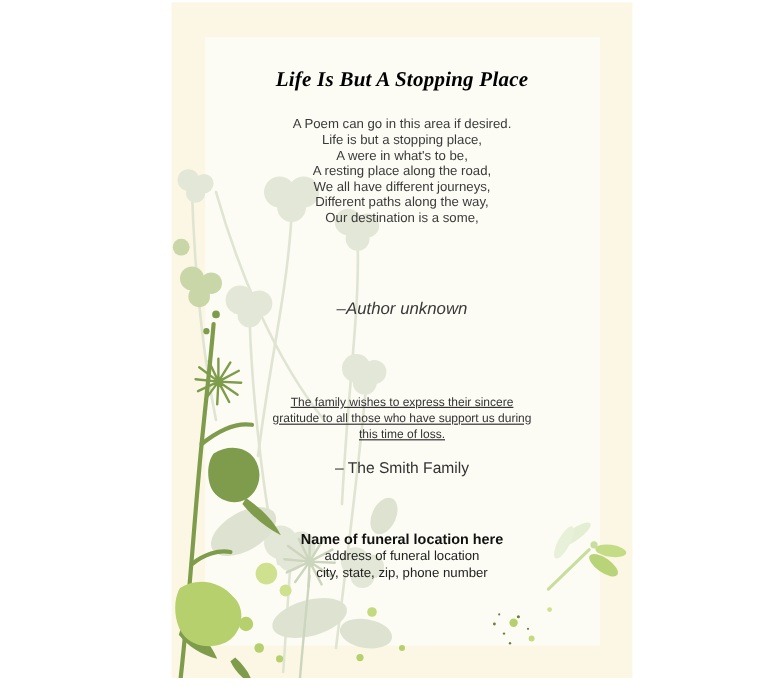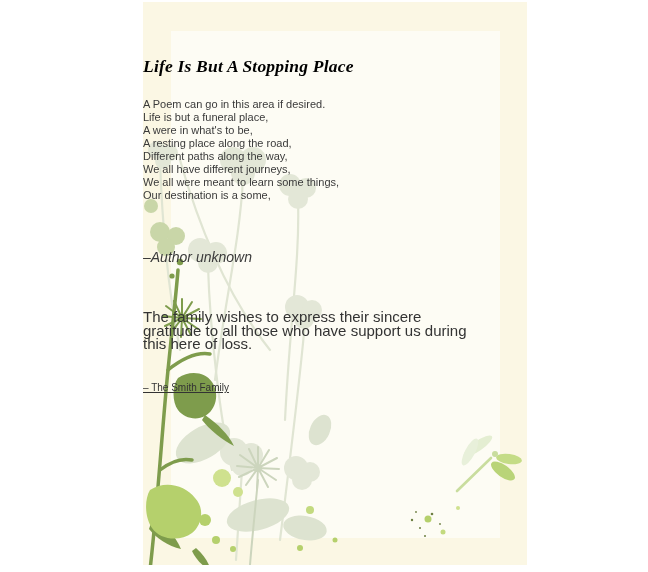--- a/index.html
+++ b/index.html
@@ -15,45 +15,45 @@
   .card-inner{
     position:absolute;left:28px;top:29px;width:329px;height:507px;
     background:#fdfcf4;
   }
   svg.decor{
     position:absolute;left:0;top:0;width:648px;height:572px;
     pointer-events:none;
   }
   .content{
     position:absolute;left:143px;top:2px;width:384px;height:563px;
-    text-align:left;color:#2e2e2e;
+    text-align:center;color:#2e2e2e;
   }
   .serif-title{
     position:absolute;width:100%;
     font-family:"Liberation Serif", serif;
     font-weight:bold;font-style:italic;
     font-size:17.5px;color:#000;letter-spacing:.2px;
   }
   .main-title{top:54px;}
   .ack-title{top:297px;}
   .poem{
     position:absolute;top:96px;width:100%;
     font-size:11px;line-height:13px;color:#3a3a3a;
   }
   .attribution{
     position:absolute;top:247px;width:100%;
     font-size:14px;font-style:italic;color:#3a3a3a;
   }
   .ack-body{
-    position:absolute;top:308px;width:100%;
-    font-size:15px;line-height:13.5px;color:#333;
+    position:absolute;top:327px;width:100%;
+    font-size:10px;line-height:13.5px;color:#333;text-decoration:underline;
   }
   .ack-sig{
     position:absolute;top:380px;width:100%;
-    font-size:10px;color:#333;text-decoration:underline;
+    font-size:13px;color:#333;
   }
   .loc{
     position:absolute;top:440px;width:100%;
     font-size:11px;line-height:14px;color:#222;
   }
   .loc-name{
     font-weight:bold;font-size:12px;color:#111;line-height:15px;
   }
 </style>
 </head>
@@ -176,34 +176,38 @@
     </g>
   </g>
 </svg>
 
 <div class="content">
 
   <div class="serif-title main-title">Life Is But A Stopping Place</div>
 
   <div class="poem">
     <div>A Poem can go in this area if desired.</div>
-    <div>Life is but a funeral place,</div>
+    <div>Life is but a stopping place,</div>
     <div>A were in what's to be,</div>
     <div>A resting place along the road,</div>
+    <div>We all have different journeys,</div>
     <div>Different paths along the way,</div>
-    <div>We all have different journeys,</div>
-    <div>We all were meant to learn some things,</div>
     <div>Our destination is a some,</div>
   </div>
 
   <div class="attribution">–Author unknown</div>
 
 
   <div class="ack-body">
     <div>The family wishes to express their sincere</div>
     <div>gratitude to all those who have support us during</div>
-    <div>this here of loss.</div>
+    <div>this time of loss.</div>
   </div>
 
   <div class="ack-sig">– The Smith Family</div>
 
+  <div class="loc">
+    <div class="loc-name">Name of funeral location here</div>
+    <div>address of funeral location</div>
+    <div>city, state, zip, phone number</div>
+  </div>
 
 </div>
 
 </body></html>

